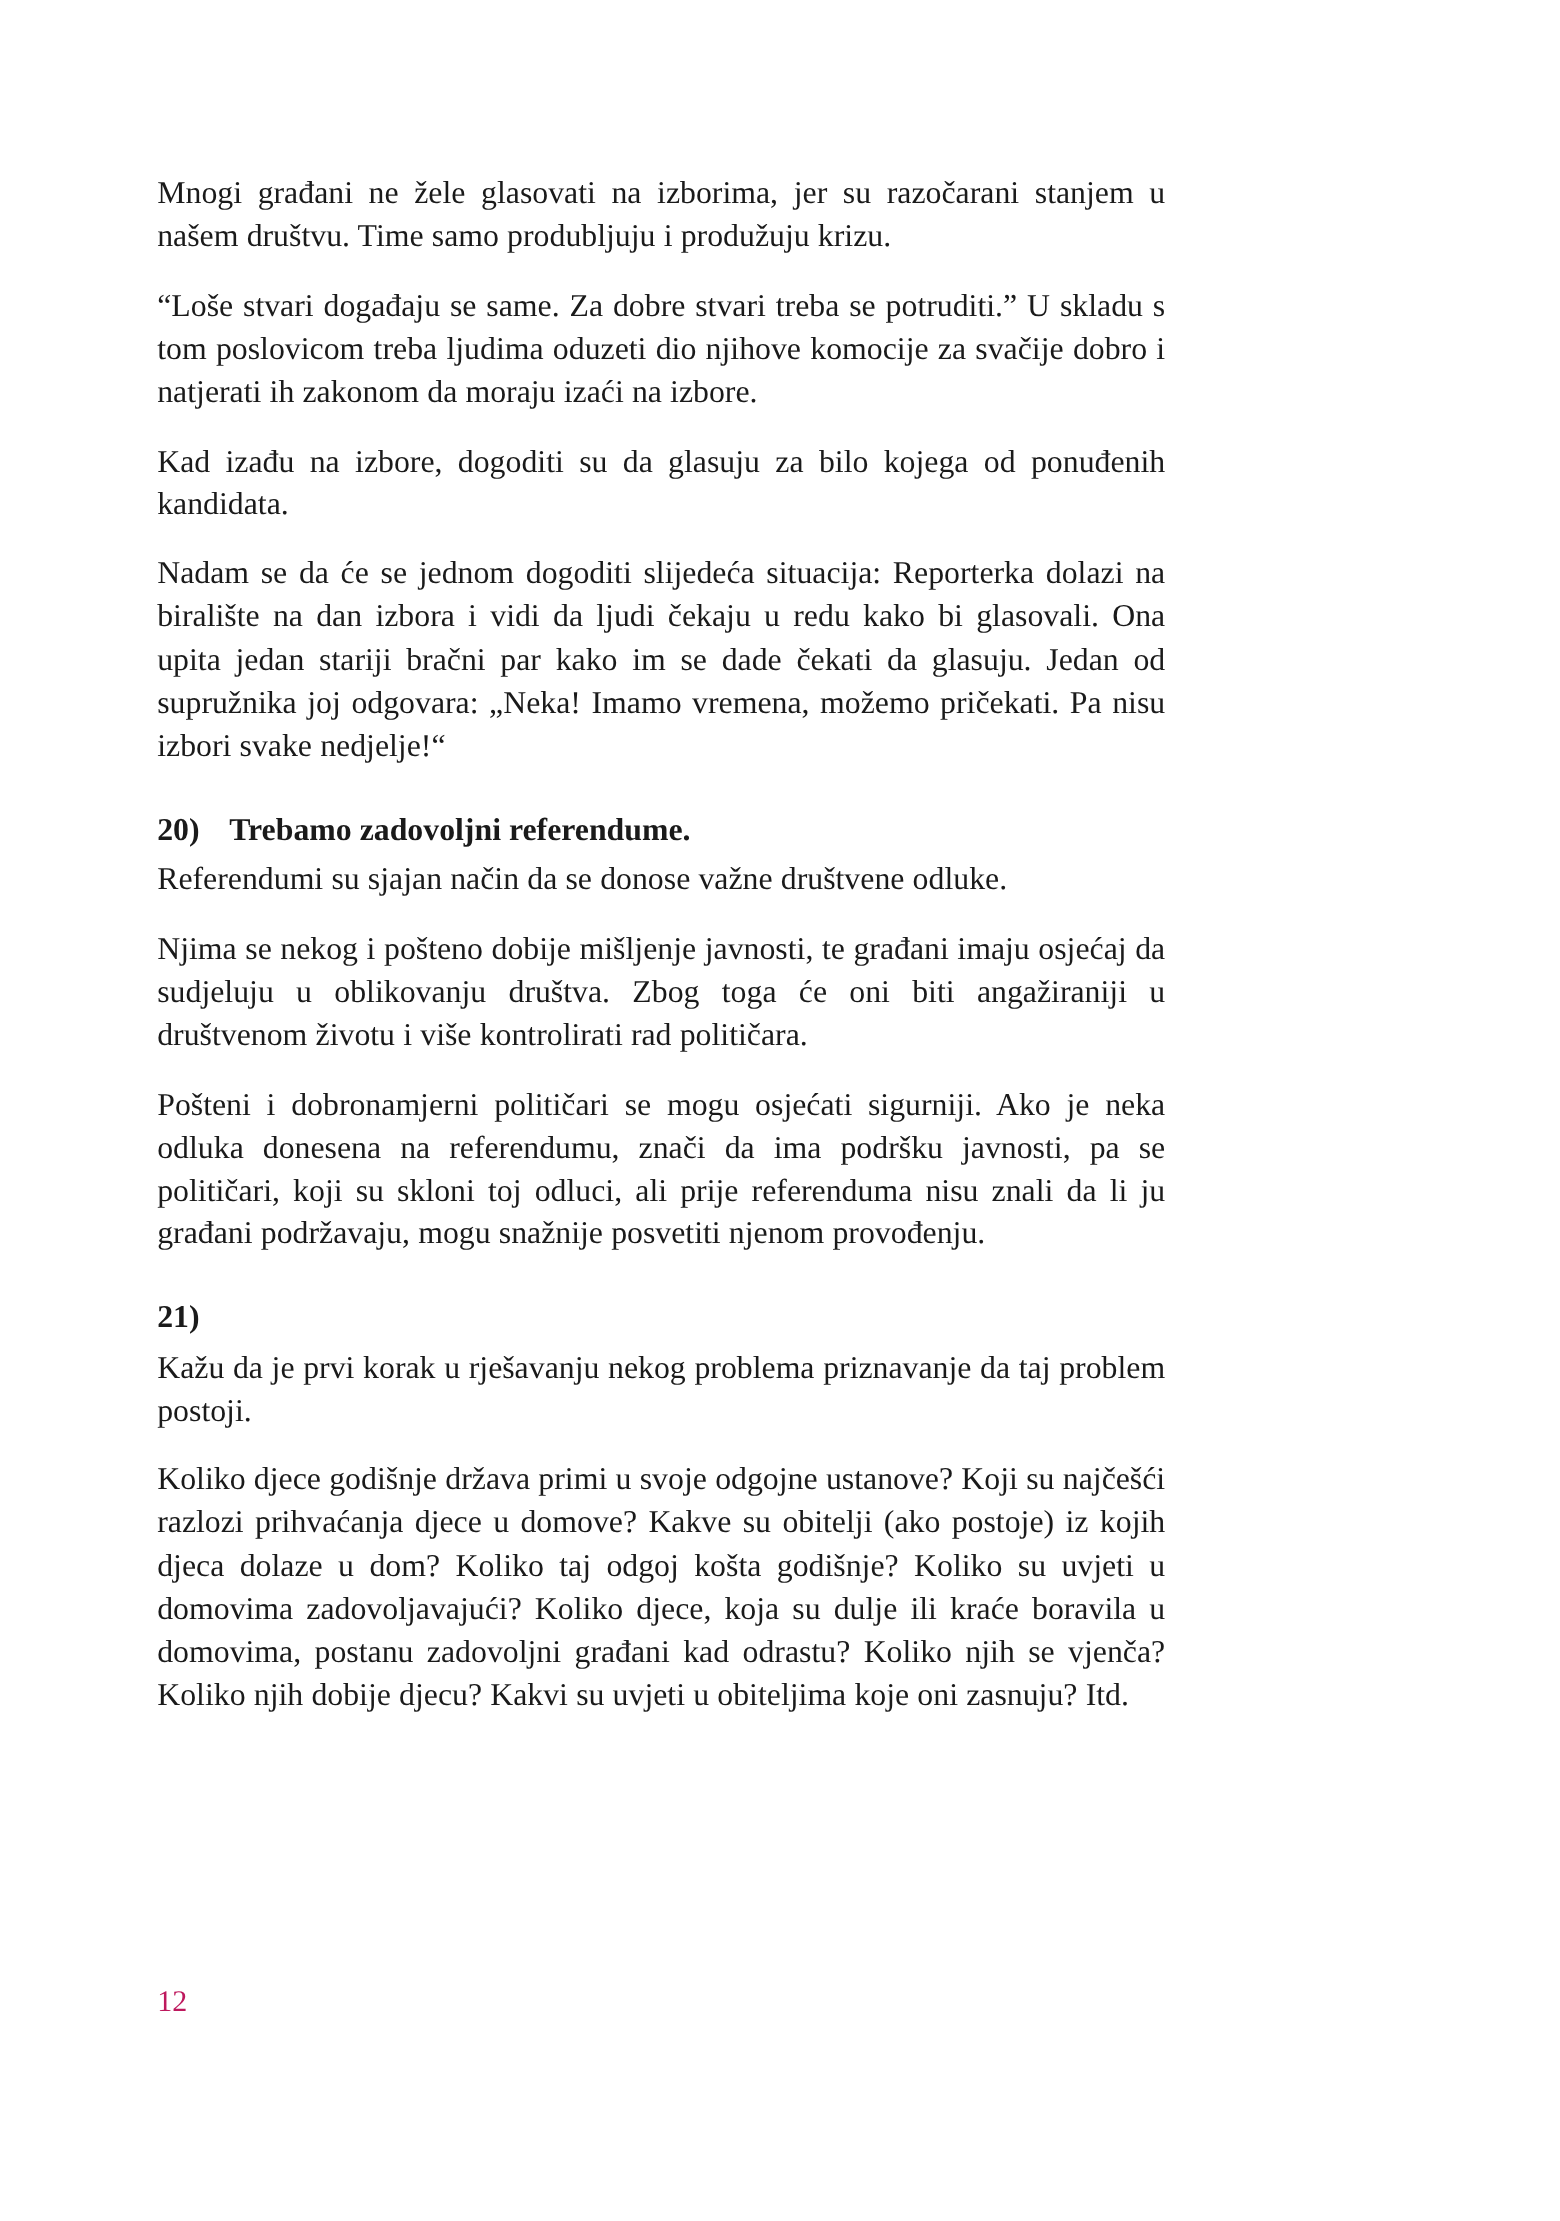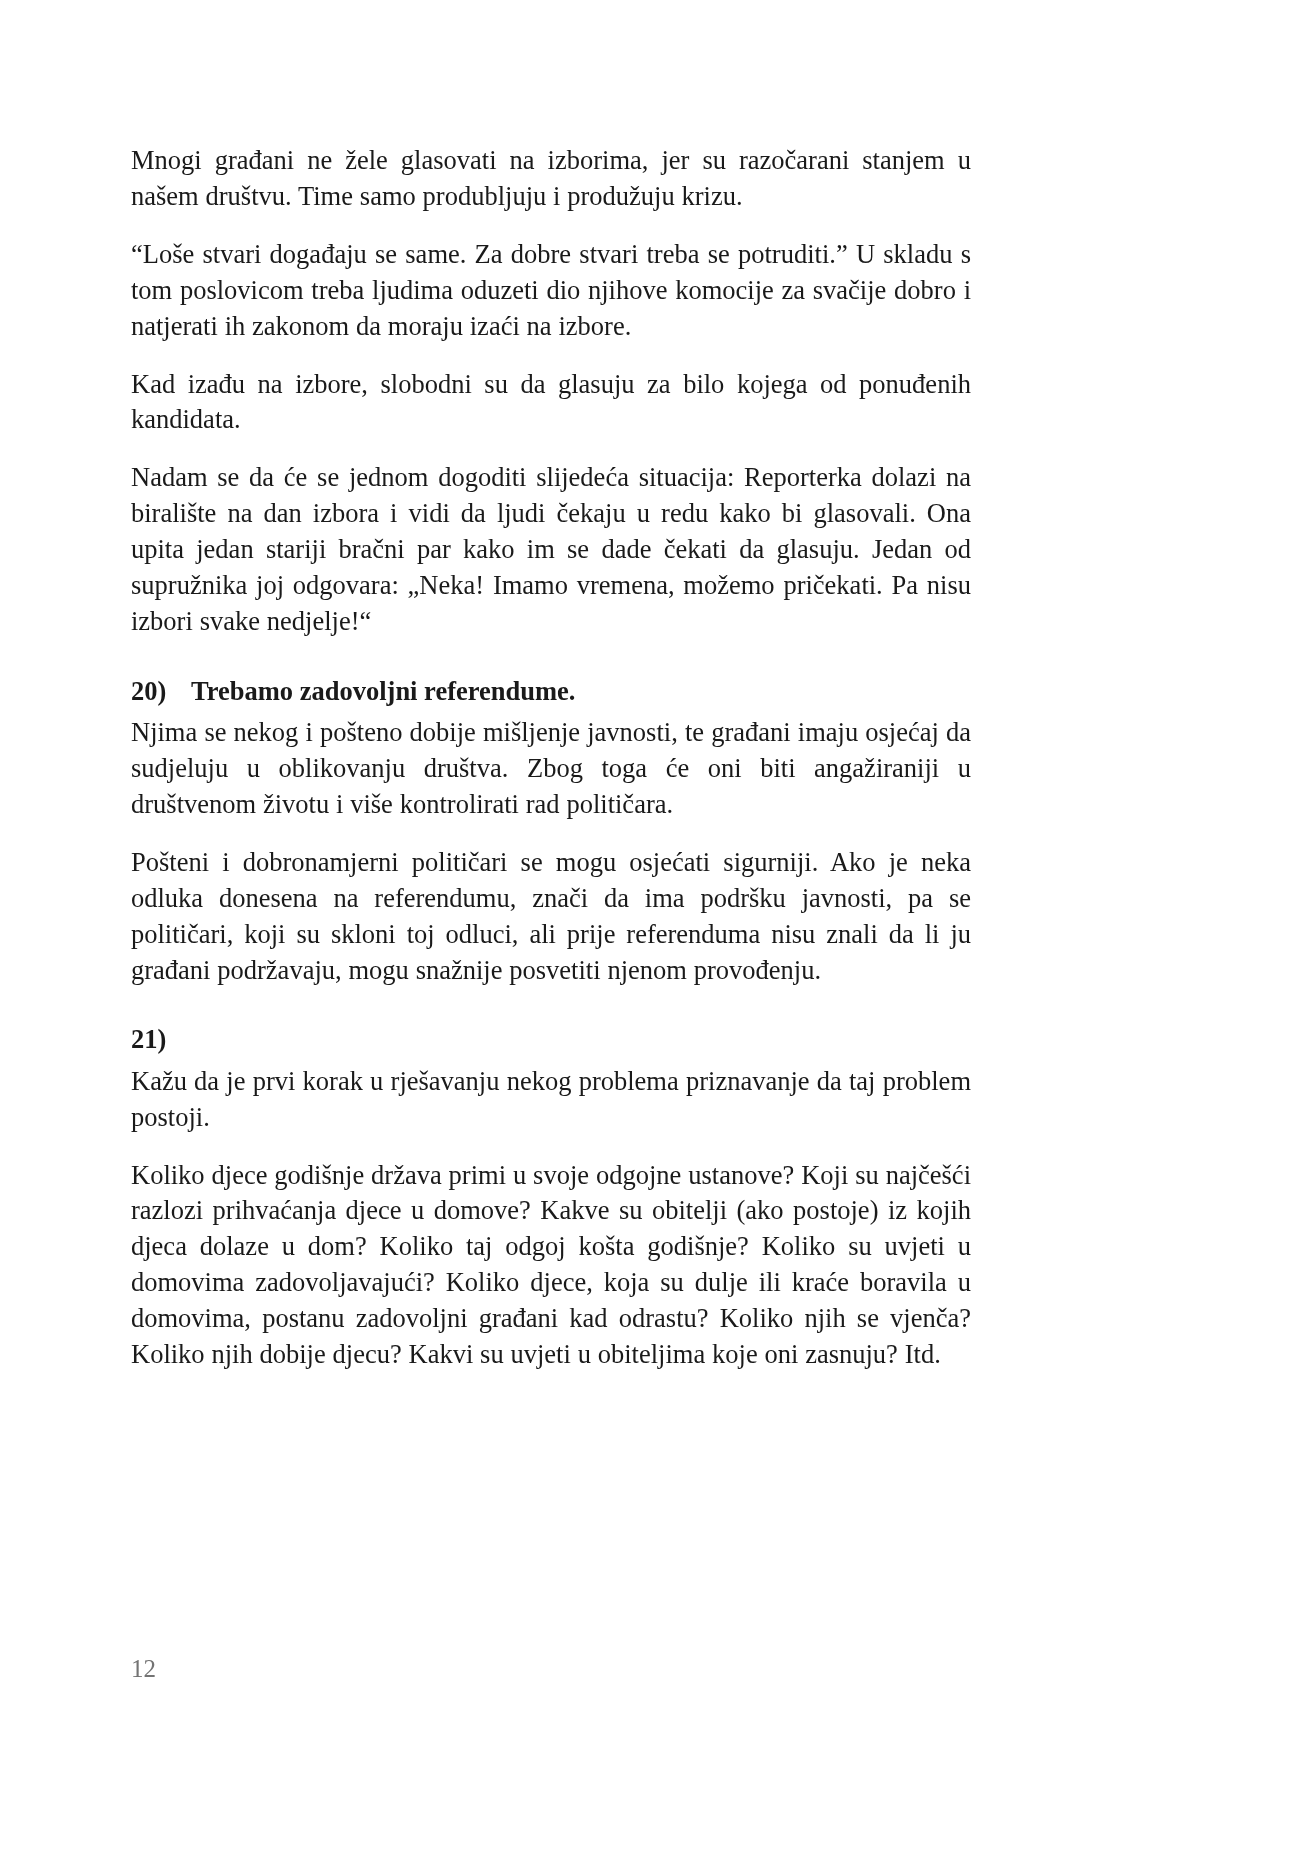--- a/index.html
+++ b/index.html
@@ -72,46 +72,47 @@
   .heading .htext .l2 {
     display: block;
     text-align: left;
   }
   .folio {
     position: absolute;
     left: 131px;
     top: 1656px;
     font-size: 25px;
     line-height: 1;
-    color: #737373;
+    color: #be185d;
     font-family: "Liberation Serif", "DejaVu Serif", serif;
   }
   
   .j { text-align: justify; text-align-last: left; }
 </style>
 </head>
 <body>
 
 <div class="page">
 
   <div class="content">
 
     <p class="para j">Mnogi građani ne žele glasovati na izborima, jer su razočarani stanjem u našem društvu. Time samo produbljuju i produžuju krizu.</p>
 
     <p class="para j">“Loše stvari događaju se same. Za dobre stvari treba se potruditi.” U skladu s tom poslovicom treba ljudima oduzeti dio njihove komocije za svačije dobro i natjerati ih zakonom da moraju izaći na izbore.</p>
 
-    <p class="para j">Kad izađu na izbore, slobodni su da glasuju za bilo kojega od ponuđenih kandidata.</p>
+    <p class="para j">Kad izađu na izbore, dogoditi su da glasuju za bilo kojega od ponuđenih kandidata.</p>
 
     <p class="para j">Nadam se da će se jednom dogoditi slijedeća situacija: Reporterka dolazi na biralište na dan izbora i vidi da ljudi čekaju u redu kako bi glasovali. Ona upita jedan stariji bračni par kako im se dade čekati da glasuju. Jedan od supružnika joj odgovara: „Neka! Imamo vremena, možemo pričekati. Pa nisu izbori svake nedjelje!“</p>
 
     <div class="heading">
       <span class="num">20)</span>
       <span class="htext">Trebamo zadovoljni referendume.</span>
     </div>
 
+    <p class="para j after-head">Referendumi su sjajan način da se donose važne društvene odluke.</p>
 
     <p class="para j">Njima se nekog i pošteno dobije mišljenje javnosti, te građani imaju osjećaj da sudjeluju u oblikovanju društva. Zbog toga će oni biti angažiraniji u društvenom životu i više kontrolirati rad političara.</p>
 
     <p class="para j">Pošteni i dobronamjerni političari se mogu osjećati sigurniji. Ako je neka odluka donesena na referendumu, znači da ima podršku javnosti, pa se političari, koji su skloni toj odluci, ali prije referenduma nisu znali da li ju građani podržavaju, mogu snažnije posvetiti njenom provođenju.</p>
 
     <div class="heading two-line">
       <span class="num">21)</span>
       <span class="htext">
       </span>
     </div>

